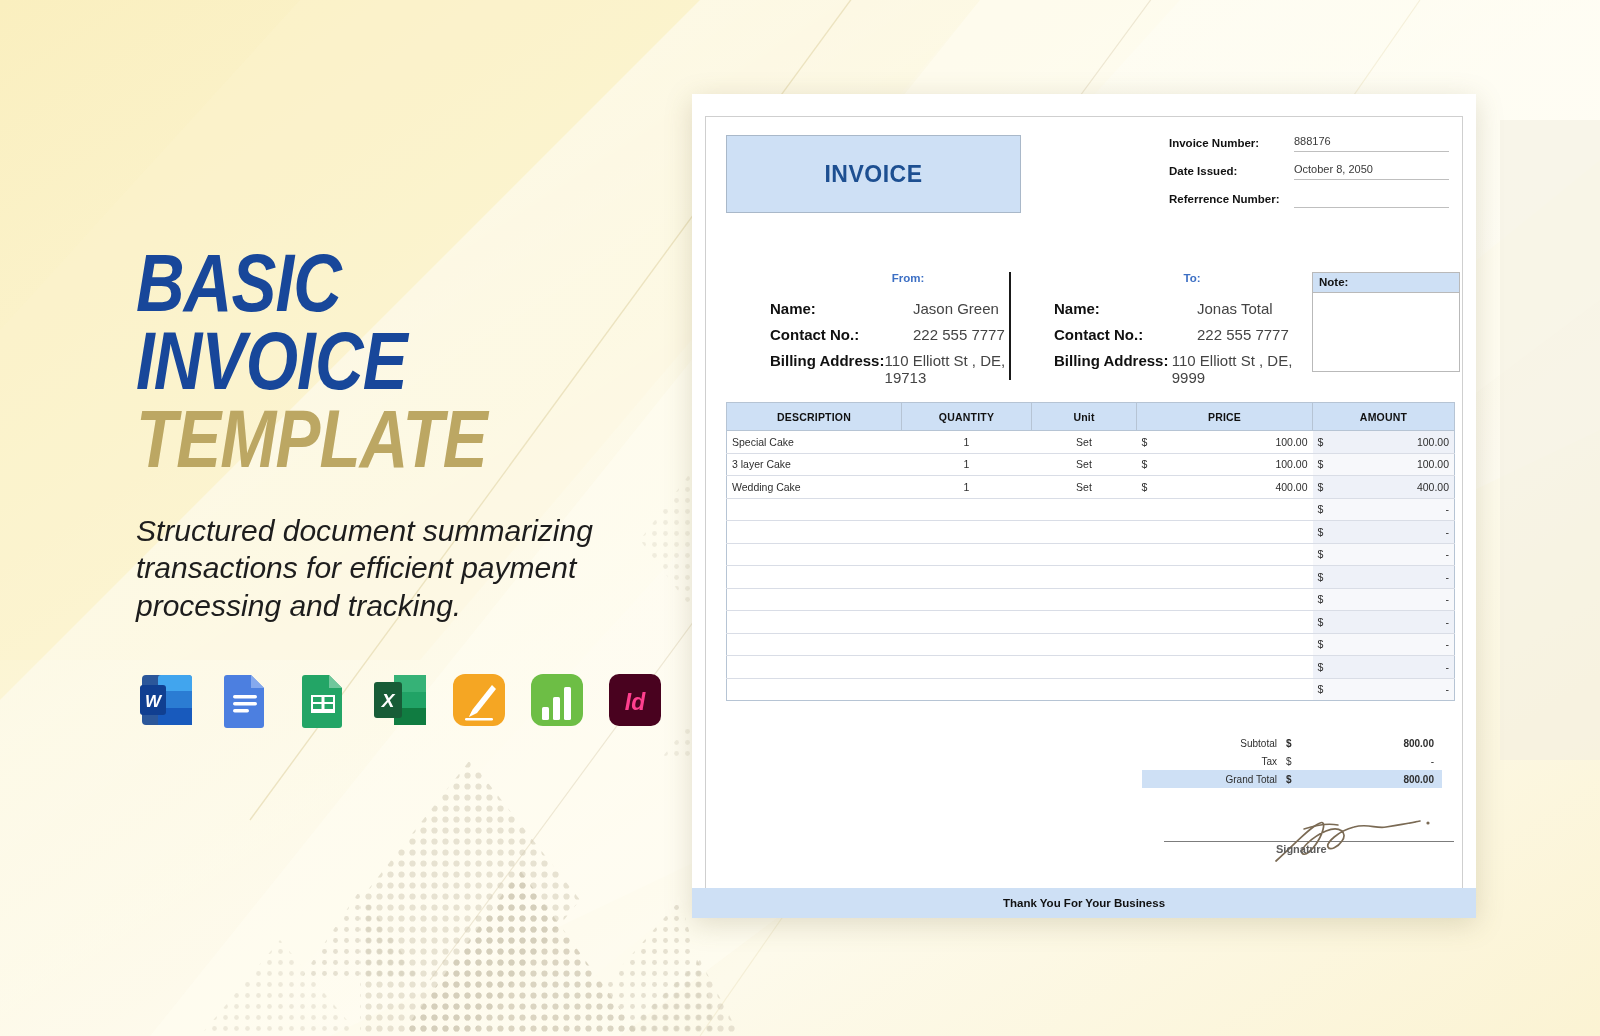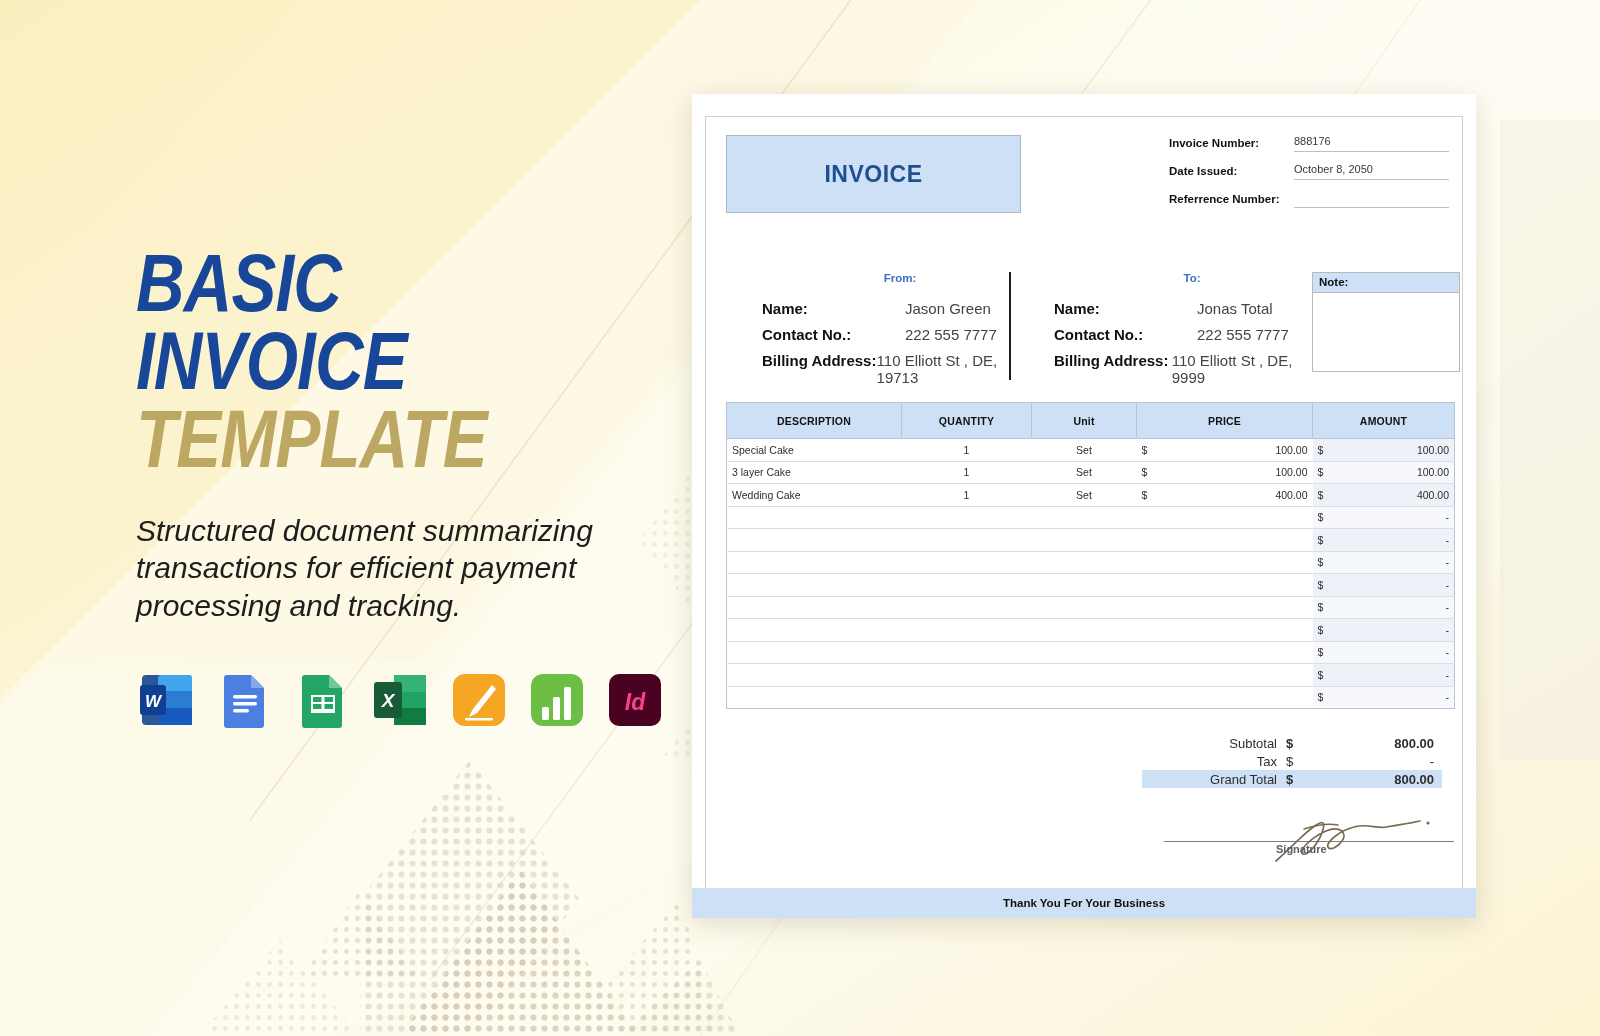--- a/index.html
+++ b/index.html
@@ -87,21 +87,21 @@
   .meta { position: absolute; left: 463px; top: 16px; width: 280px; }
   .meta-row { display: flex; align-items: center; margin-bottom: 8px; height: 20px; }
   .meta-label { font-size: 11.5px; font-weight: bold; color: #111; width: 125px; }
   .meta-value {
     font-size: 11px; color: #3a3a3a; flex: 1;
     border-bottom: 1px solid #bfbfbf; padding-bottom: 1px; height: 17px;
   }
 
   
   .parties { position: absolute; left: 20px; top: 155px; width: 728px; height: 108px; }
-  .col-from { position: absolute; left: 4px; top: 0; width: 280px; }
+  .col-from { position: absolute; left: 12px; top: 0; width: 280px; }
   .col-to   { position: absolute; left: 296px; top: 0; width: 280px; }
   .vdiv { position: absolute; left: 283px; top: 0; width: 2px; height: 108px; background: #1a1a1a; }
   .party-head {
     font-size: 11.5px; font-weight: bold; color: #3c6fc4;
     text-align: center; margin-bottom: 16px; padding-left: 60px;
   }
   .party-row { display: flex; margin-bottom: 9px; font-size: 15px; padding-left: 32px; }
   .party-row .k { font-weight: bold; color: #111; width: 143px; }
   .party-row .v { color: #444; }
 
@@ -112,40 +112,40 @@
   .note-head {
     background: #CEE0F5; height: 20px; font-size: 11.5px; font-weight: bold;
     color: #111; padding: 3px 0 0 6px; border-bottom: 1px solid #b9b9b9;
   }
 
   
   .items { position: absolute; left: 20px; top: 285px; width: 728px; }
   table.lt { border-collapse: collapse; width: 100%; table-layout: fixed; }
   table.lt th {
     background: #CEE0F5; font-size: 10.5px; font-weight: bold; color: #111;
-    height: 36px; border: 1px solid #b6c4d4; text-align: center; letter-spacing: .2px;
+    height: 28px; border: 1px solid #b6c4d4; text-align: center; letter-spacing: .2px;
   }
   table.lt td {
     height: 22.5px; font-size: 10.5px; color: #2e2e2e;
     border-bottom: 1px solid #d9dde6; border-top: none;
     border-left: none; border-right: none;
     padding: 0 5px; vertical-align: middle;
   }
   td.c-desc { text-align: left; }
   td.c-qty, td.c-unit { text-align: center; }
   td.c-cur { text-align: left; width: 16px; padding-left: 6px; }
   td.c-price { text-align: right; padding-right: 10px; }
   td.c-acur { text-align: left; width: 16px; padding-left: 6px; background: #F7F8FB; border-left: 1px solid #d9dde6; }
   td.c-amt { text-align: right; padding-right: 10px; background: #F7F8FB; }
   tr.alt td.c-acur, tr.alt td.c-amt { background: #EEF1F8; }
   table.lt tr:last-child td { border-bottom: 1px solid #b6c4d4; }
   .lt-outer { border-left: 1px solid #b6c4d4; border-right: 1px solid #b6c4d4; }
 
   
-  .totals { position: absolute; right: 20px; top: 617px; width: 300px; font-size: 13px; }
+  .totals { position: absolute; right: 20px; top: 617px; width: 300px; font-size: 10px; }
   .tot-row { display: flex; align-items: center; height: 18px; }
   .tot-lbl { flex: 1; text-align: right; padding-right: 9px; color: #2e2e2e; }
   .tot-cur { width: 16px; color: #2e2e2e; }
   .tot-val { width: 140px; text-align: right; padding-right: 8px; color: #2e2e2e; }
   .tot-row.grand .tot-cur, .tot-row.grand .tot-val, .tot-row.subtotal .tot-cur, .tot-row.subtotal .tot-val { font-weight: bold; }
   .tot-row.grand { background: #CEE0F5; }
   .tot-row.grand .tot-lbl { background: transparent; }
 
   
   .sig { position: absolute; left: 458px; top: 700px; width: 290px; height: 50px; }

